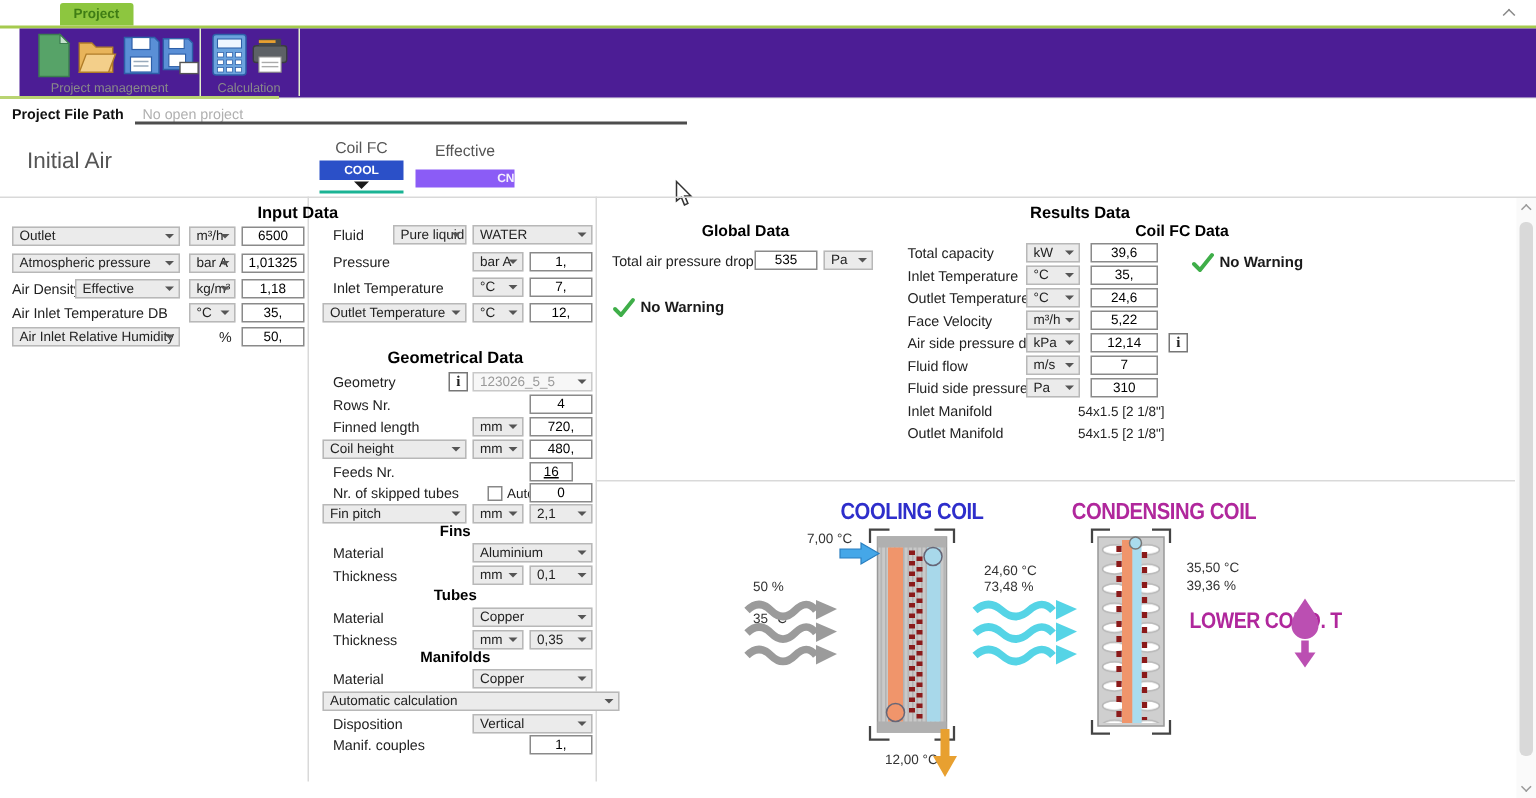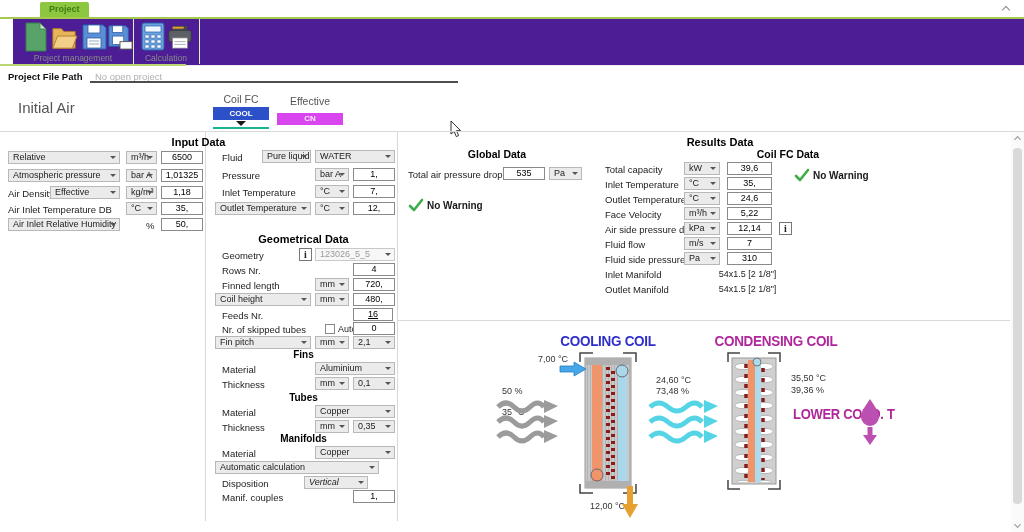--- a/index.html
+++ b/index.html
@@ -129,42 +129,42 @@
   <div class="pfp-label">Project File Path</div>
   <div class="pfp-value">No open project</div>
   <div class="pfp-underline"></div>
 
   <div class="nav-label" style="left:18px;top:99px;">Initial Air</div>
   <div class="nav-label" style="left:213px;top:93px;width:56px;text-align:center;font-size:10.5px;">Coil FC</div>
   <div class="badge" style="left:213px;top:107px;width:56px;height:13px;line-height:13px;background:#2b50c8;">COOL</div>
   <div class="tri-down" style="left:236px;top:121px;"></div>
   <div class="cool-underline"></div>
   <div class="nav-label" style="left:277px;top:95px;width:66px;text-align:center;font-size:10.5px;">Effective</div>
-  <div class="badge" style="left:277px;top:113px;width:66px;height:12px;line-height:12px;background:#d946ef;color:rgba(255,255,255,.9);">CN</div>
+  <div class="badge" style="left:277px;top:113px;width:66px;height:12px;line-height:12px;background:#8b5cf6;color:rgba(255,255,255,.9);text-align:right;">CN</div>
 
   <svg style="left:450px;top:121px;width:12px;height:17px;" viewBox="0 0 12 17">
     <polygon points="1,0 1,13 4.2,10.4 6.3,15.6 8.6,14.6 6.5,9.6 10.6,9.6" fill="#fff" stroke="#333" stroke-width="1"></polygon>
   </svg>
 
   <div class="hline" style="left:0;top:131px;width:1024px;"></div>
   <div class="vline" style="left:205px;top:131px;height:390px;"></div>
   <div class="vline" style="left:397px;top:131px;height:390px;"></div>
   <div class="hline" style="left:397px;top:320px;width:613px;"></div>
   <div class="vscroll-track"></div>
   <div class="scroll-arrow up" style="left:1013px;top:135px;">
       <i></i>
     </div>
   <div class="vscroll-thumb"></div>
   <div class="scroll-arrow down" style="left:1013px;top:520px;">
       <i></i>
     </div>
 
   <div class="stitle" style="left:0;top:136px;width:397px;">Input Data</div>
 
-  <div class="dd" style="left:8px;top:151px;width:112px;"><span>Relative</span><i class="chev"></i></div>
+  <div class="dd" style="left:8px;top:151px;width:112px;"><span>Outlet</span><i class="chev"></i></div>
   <div class="dd" style="left:126px;top:151px;width:31px;"><span>m³/h</span><i class="chev"></i></div>
   <div class="inp" style="left:161px;top:151px;width:42px;">6500</div>
 
   <div class="dd" style="left:8px;top:169px;width:112px;"><span>Atmospheric pressure</span><i class="chev"></i></div>
   <div class="dd" style="left:126px;top:169px;width:31px;"><span>bar A</span><i class="chev"></i></div>
   <div class="inp" style="left:161px;top:169px;width:42px;">1,01325</div>
 
   <div class="lbl" style="left:8px;top:188px;">Air Density</div>
   <div class="dd" style="left:50px;top:186px;width:70px;"><span>Effective</span><i class="chev"></i></div>
   <div class="dd" style="left:126px;top:186px;width:31px;"><span>kg/m³</span><i class="chev"></i></div>
@@ -205,21 +205,21 @@
 
   <div class="lbl" style="left:222px;top:280px;">Finned length</div>
   <div class="dd" style="left:315px;top:278px;width:34px;"><span>mm</span><i class="chev"></i></div>
   <div class="inp" style="left:353px;top:278px;width:42px;">720,</div>
 
   <div class="dd" style="left:215px;top:293px;width:96px;"><span>Coil height</span><i class="chev"></i></div>
   <div class="dd" style="left:315px;top:293px;width:34px;"><span>mm</span><i class="chev"></i></div>
   <div class="inp" style="left:353px;top:293px;width:42px;">480,</div>
 
   <div class="lbl" style="left:222px;top:310px;">Feeds Nr.</div>
-  <div class="inp" style="left:353px;top:308px;width:40px;text-decoration:underline;">16</div>
+  <div class="inp" style="left:353px;top:308px;width:29px;text-decoration:underline;">16</div>
 
   <div class="lbl" style="left:222px;top:324px;">Nr. of skipped tubes</div>
   <div class="chk" style="left:325px;top:324px;"></div>
   <div class="lbl" style="left:338px;top:324px;font-size:9px;">Auto</div>
 
   <div class="inp" style="left:353px;top:322px;width:42px;">0</div>
 
   <div class="dd" style="left:215px;top:336px;width:96px;"><span>Fin pitch</span><i class="chev"></i></div>
   <div class="dd" style="left:315px;top:336px;width:34px;"><span>mm</span><i class="chev"></i></div>
   <div class="dd" style="left:353px;top:336px;width:42px;"><span>2,1</span><i class="chev"></i></div>
@@ -234,23 +234,23 @@
   <div class="stitle" style="left:210px;top:392px;width:187px;font-size:10px;">Tubes</div>
   <div class="lbl" style="left:222px;top:407px;">Material</div>
   <div class="dd" style="left:315px;top:405px;width:80px;"><span>Copper</span><i class="chev"></i></div>
   <div class="lbl" style="left:222px;top:422px;">Thickness</div>
   <div class="dd" style="left:315px;top:420px;width:34px;"><span>mm</span><i class="chev"></i></div>
   <div class="dd" style="left:353px;top:420px;width:42px;"><span>0,35</span><i class="chev"></i></div>
 
   <div class="stitle" style="left:210px;top:433px;width:187px;font-size:10px;">Manifolds</div>
   <div class="lbl" style="left:222px;top:448px;">Material</div>
   <div class="dd" style="left:315px;top:446px;width:80px;"><span>Copper</span><i class="chev"></i></div>
-  <div class="dd" style="left:215px;top:461px;width:164px;"><span>Automatic calculation</span><i class="chev"></i></div>
+  <div class="dd" style="left:215px;top:461px;width:198px;"><span>Automatic calculation</span><i class="chev"></i></div>
   <div class="lbl" style="left:222px;top:478px;">Disposition</div>
-  <div class="dd" style="left:304px;top:476px;width:64px;font-style:italic;"><span>Vertical</span><i class="chev"></i></div>
+  <div class="dd" style="left:315px;top:476px;width:80px;"><span>Vertical</span><i class="chev"></i></div>
   <div class="lbl" style="left:222px;top:492px;">Manif. couples</div>
   <div class="inp" style="left:353px;top:490px;width:42px;">1,</div>
 
   <div class="stitle" style="left:397px;top:148px;width:200px;font-size:10.5px;">Global Data</div>
 
   <div class="stitle" style="left:430px;top:136px;width:580px;">Results Data</div>
   <div class="lbl" style="left:408px;top:169px;">Total air pressure drop</div>
   <div class="inp" style="left:503px;top:167px;width:42px;">535</div>
   <div class="dd" style="left:549px;top:167px;width:33px;"><span>Pa</span><i class="chev"></i></div>
   <svg style="left:409px;top:199px;width:14px;height:12px;" viewBox="0 0 14 12">

